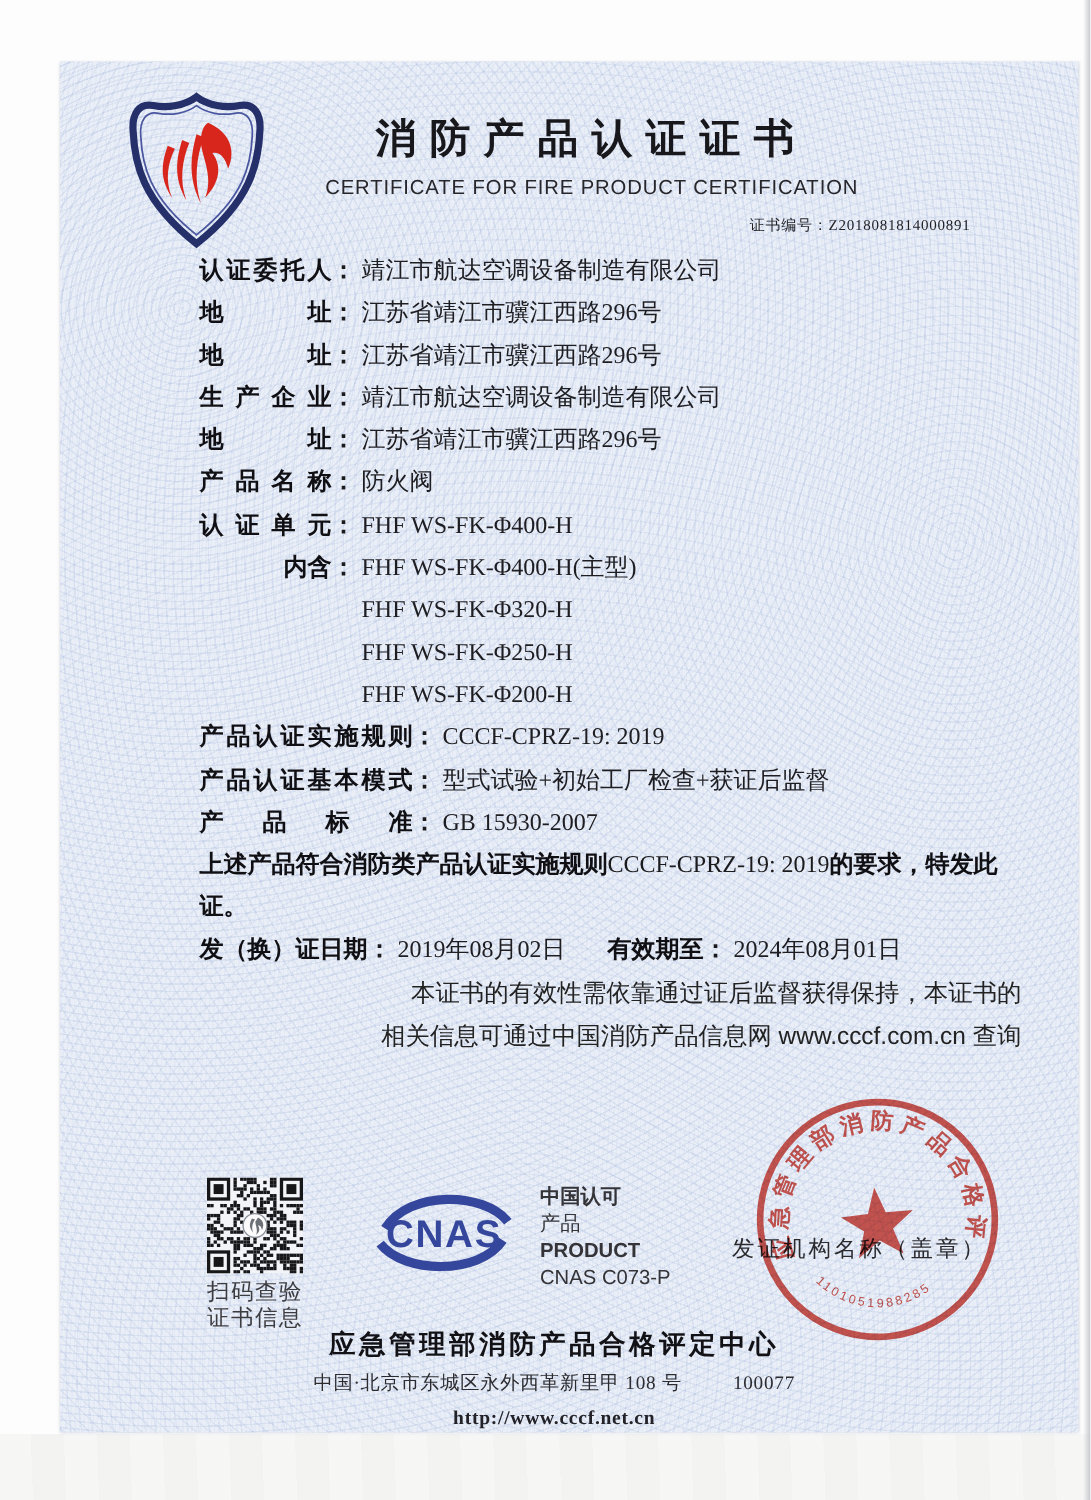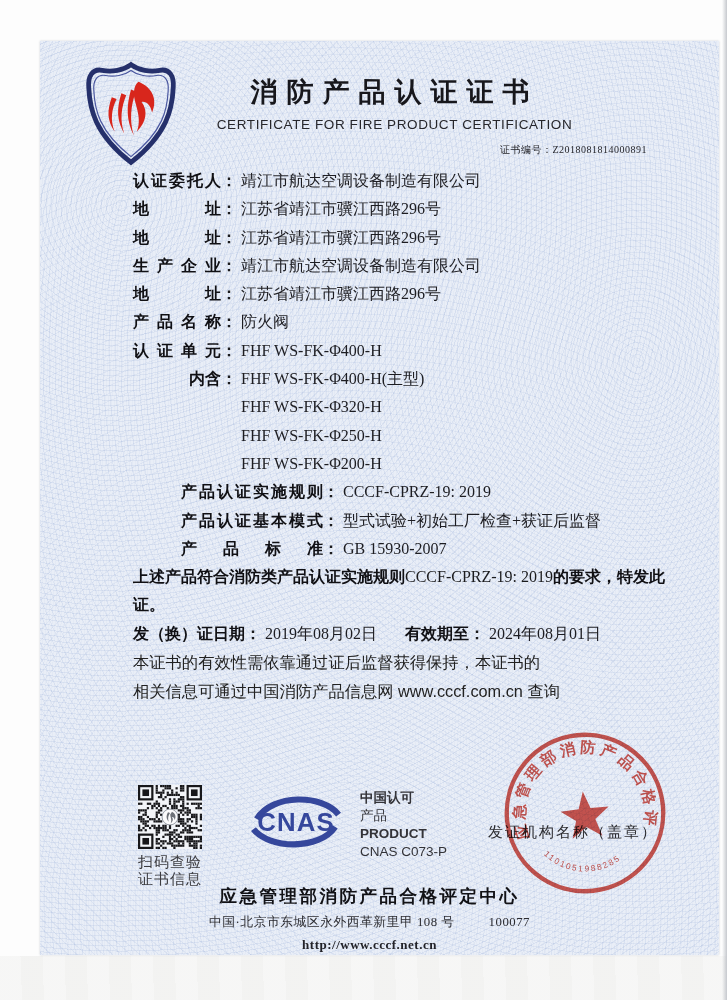--- a/index.html
+++ b/index.html
@@ -31,32 +31,32 @@
   .cert-title{position:absolute;left:60px;right:30px;top:33px;text-align:center;
     font-size:27px;font-weight:bold;letter-spacing:9px;color:#17171c;}
   .cert-subtitle{position:absolute;left:60px;right:30px;top:76px;text-align:center;
     font-family:var(--sans);font-size:13.5px;letter-spacing:.6px;color:#26262b;}
   .cert-no{position:absolute;top:102px;right:72px;font-size:10px;letter-spacing:.5px;color:#1f1f24;}
   
   .body{position:absolute;left:93px;top:126px;width:548px;font-size:16px;}
   .row{line-height:28.3px;white-space:nowrap;}
   .lbl{display:inline-block;width:88px;text-align:justify;text-align-last:justify;
     font-family:var(--sans);font-weight:bold;color:#101014;}
-  .row.wide .lbl{width:142px;margin-left:48px;}
+  .row.wide .lbl{width:142px;}
   .row.inner .lbl{text-align-last:right;}
   .row.nolabel .lbl,.row.nolabel .colon{visibility:hidden;}
   .colon{font-family:var(--sans);font-weight:bold;}
   .val{font-family:var(--serif);color:#1d1d22;}
   .statement{line-height:28.3px;white-space:normal;}
   .statement .cjk{font-family:Liberation Sans, sans-serif;font-weight:bold;color:#101014;text-align:right;}
   .statement .lat{font-family:var(--serif);}
   .indent1{padding-left:101px;}
   .dlabel{font-family:var(--sans);font-weight:bold;color:#101014;}
   .gapL{display:inline-block;width:28px;}
-  .note{line-height:28.8px;text-align:left;font-family:var(--sans);font-size:16.3px;color:#222;white-space:nowrap;}
+  .note{line-height:28.8px;text-align:right;font-family:var(--sans);font-size:16.3px;color:#222;white-space:nowrap;}
   
   .qr-block{position:absolute;left:77px;top:744px;width:106px;text-align:center;}
   .qr-svg{width:64px;height:64px;display:block;margin:0 auto;}
   .qr-cap{font-family:var(--sans);font-size:15px;line-height:17px;color:#3c3c40;margin-top:4px;letter-spacing:1px;}
   .cnas-block{position:absolute;left:200px;top:750px;width:112px;}
   .cnas-text{position:absolute;left:320px;top:748px;font-family:var(--sans);font-size:13.5px;line-height:18px;color:#333338;}
   .cnas-text .b{font-weight:bold;}
   .seal-caption{position:absolute;left:448px;top:782px;font-size:15px;letter-spacing:2px;color:#2a2a2e;}
   .seal{position:absolute;left:457px;top:684px;width:176px;height:176px;mix-blend-mode:multiply;opacity:.88;transform:rotate(-6deg);}
   .foot-org{position:absolute;left:0;right:20px;top:843px;text-align:center;

